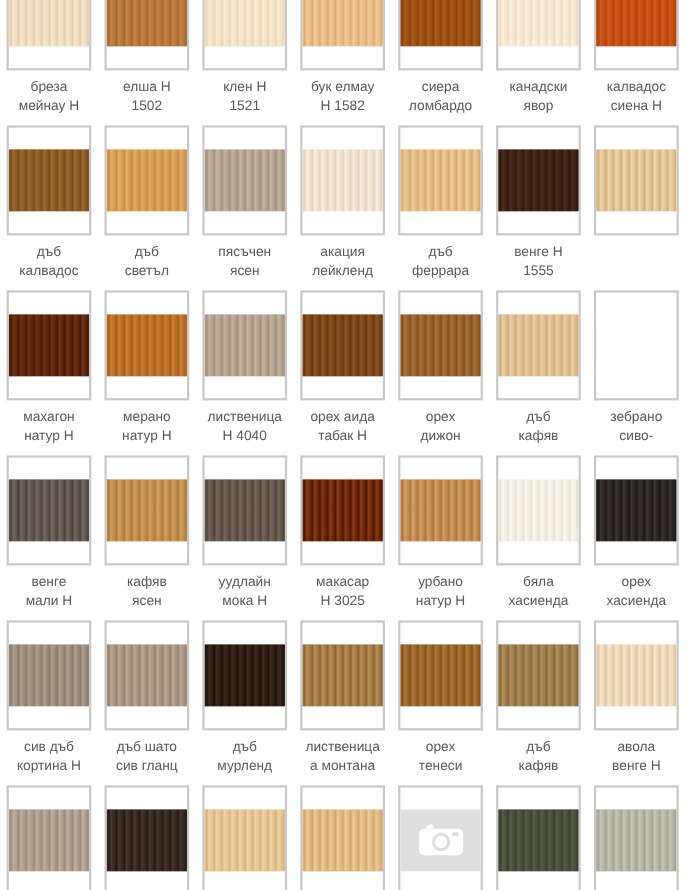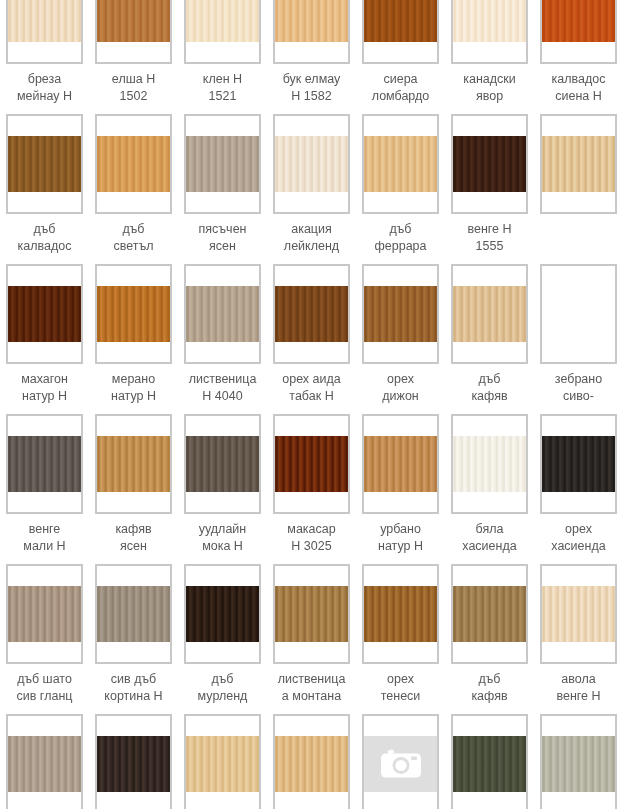--- a/index.html
+++ b/index.html
@@ -312,34 +312,34 @@
         </div>
       </div>
       <div class="cell">
         <div class="caption">
           <span class="l">кафяво</span>
           <span class="l">мерано Н</span>
         </div>
       </div>
       <div class="cell">
         <div class="card">
+          <div class="swatch" style="background: repeating-linear-gradient(90deg, rgb(155, 141, 124) 0px, rgb(138, 123, 106) 2px, rgb(173, 159, 143) 4px, rgb(155, 141, 124) 7px), linear-gradient(90deg, rgb(138, 123, 106), rgb(173, 159, 143), rgb(155, 141, 124));"></div>
+        </div>
+        <div class="caption">
+          <span class="l">сив дъб</span>
+          <span class="l">кортина Н</span>
+        </div>
+      </div>
+      <div class="cell">
+        <div class="card">
           <div class="swatch" style="background: repeating-linear-gradient(90deg, rgb(168, 148, 129) 0px, rgb(151, 130, 110) 2px, rgb(187, 167, 149) 4px, rgb(168, 148, 129) 7px), linear-gradient(90deg, rgb(151, 130, 110), rgb(187, 167, 149), rgb(168, 148, 129));"></div>
         </div>
         <div class="caption">
           <span class="l">дъб шато</span>
           <span class="l">сив гланц</span>
-        </div>
-      </div>
-      <div class="cell">
-        <div class="card">
-          <div class="swatch" style="background: repeating-linear-gradient(90deg, rgb(155, 141, 124) 0px, rgb(138, 123, 106) 2px, rgb(173, 159, 143) 4px, rgb(155, 141, 124) 7px), linear-gradient(90deg, rgb(138, 123, 106), rgb(173, 159, 143), rgb(155, 141, 124));"></div>
-        </div>
-        <div class="caption">
-          <span class="l">сив дъб</span>
-          <span class="l">кортина Н</span>
         </div>
       </div>
       <div class="cell">
         <div class="card">
           <div class="swatch" style="background: repeating-linear-gradient(90deg, rgb(45, 29, 20) 0px, rgb(29, 17, 10) 2px, rgb(63, 43, 31) 4px, rgb(45, 29, 20) 7px), linear-gradient(90deg, rgb(29, 17, 10), rgb(63, 43, 31), rgb(45, 29, 20));"></div>
         </div>
         <div class="caption">
           <span class="l">дъб</span>
           <span class="l">мурленд</span>
         </div>

